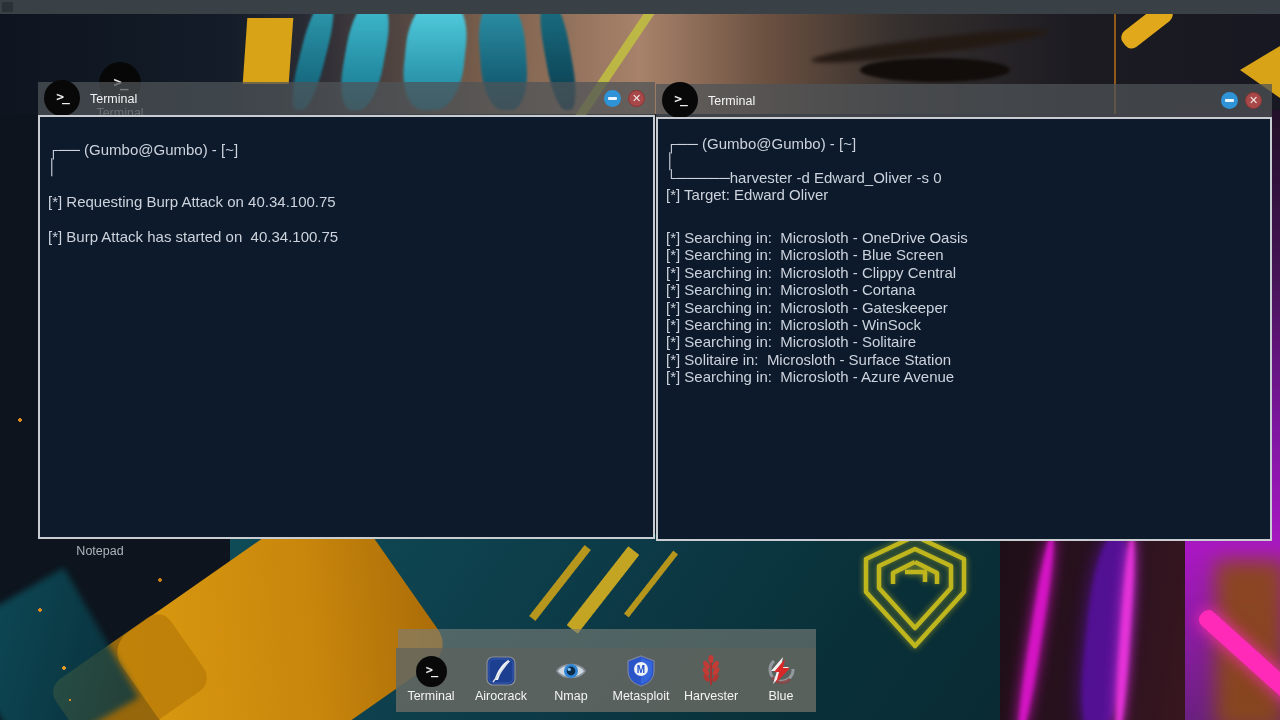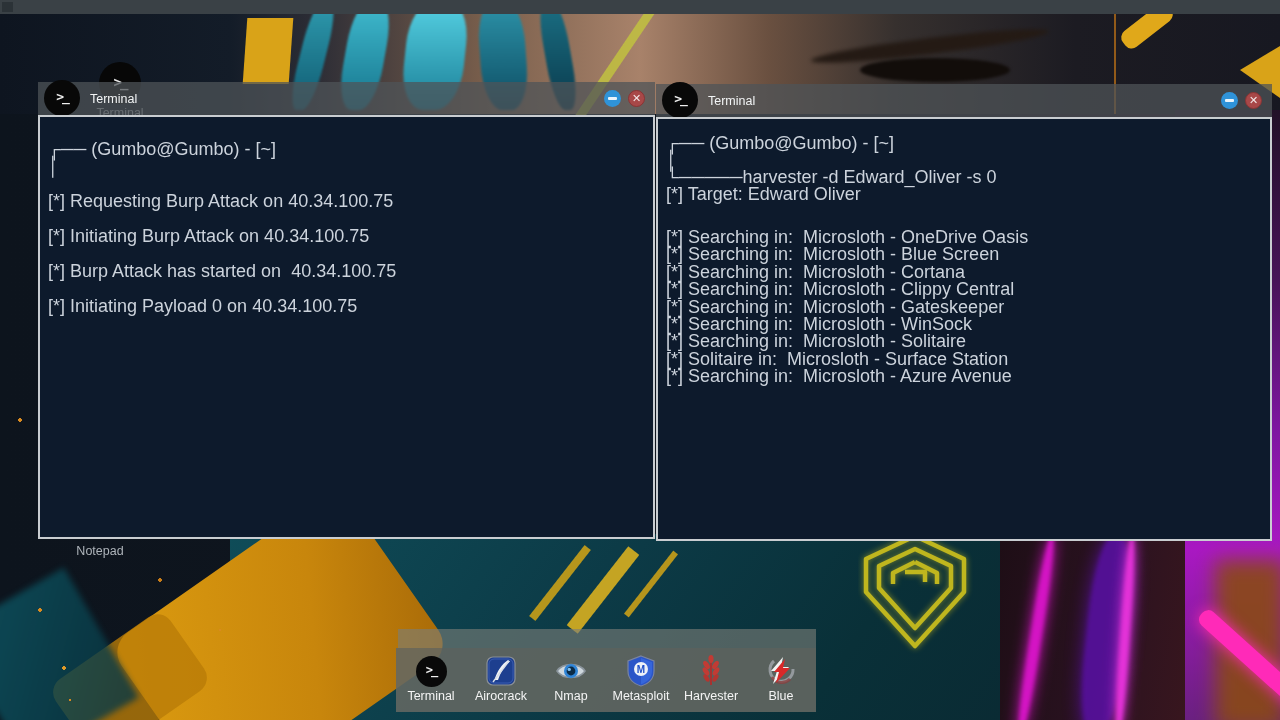--- a/index.html
+++ b/index.html
@@ -98,21 +98,21 @@
       font-weight:bold; font-size:13px; line-height:34px; letter-spacing:-2px; }
   .win-title { margin-left:52px; color:#f2f4f5; font-size:12.5px; }
   .win-btns { position:absolute; right:10px; top:8px; display:flex; gap:7px; }
   .btn-min,.btn-close { width:17px; height:17px; border-radius:50%; position:relative; }
   .btn-min { background:#2f93d8; }
   .btn-min::after { content:""; position:absolute; left:4px; top:7px; width:9px; height:2.5px;
       background:#eaf4fb; border-radius:1px; }
   .btn-close { background:#a84848; border:1px solid #8a3434; color:#f4e8e8;
       font-size:11px; font-weight:bold; text-align:center; line-height:15px; }
   .term-body { position:absolute; left:0; top:33px; right:0; bottom:0; background:#0d1a2c;
-      border:2px solid #c9cdd1; padding:24px 10px 0 8px; color:#ccd3dc; font-size:18px;
+      border:2px solid #c9cdd1; padding:24px 10px 0 8px; color:#ccd3dc; font-size:15px;
       overflow:hidden; }
   #win-right .term-body { padding-top:16px; }
   .tline { white-space:pre; line-height:17px; }
   .out-gap { margin-top:18px; white-space:pre; line-height:17px; }
   .target-line { white-space:pre; line-height:17px; }
   .search-block { margin-top:26px; }
   .sline { white-space:pre; line-height:17.4px; }
 
   
   #dock { left:396px; top:629px; width:420px; height:83px; z-index:5; }
@@ -188,45 +188,43 @@
     <div class="win-title">Terminal</div>
     <div class="win-btns">
       <div class="btn-min"></div>
       <div class="btn-close">✕</div>
     </div>
   </div>
   <div class="term-body">
     <div class="tline">┌── (Gumbo@Gumbo) - [~]</div>
     <div class="tline">│</div>
     <div class="out-gap">[*] Requesting Burp Attack on 40.34.100.75</div>
-    <div class="out-gap">[*] Initiating Burp Attack on 40.34.100.75</div>
     <div class="out-gap">[*] Burp Attack has started on  40.34.100.75</div>
-    <div class="out-gap">[*] Initiating Payload 0 on 40.34.100.75</div>
   </div>
 </div>
 
 <div id="win-right" class="abs window">
   <div class="titlebar">
     <div class="app-circle">&gt;_</div>
     <div class="win-title">Terminal</div>
     <div class="win-btns">
       <div class="btn-min"></div>
       <div class="btn-close">✕</div>
     </div>
   </div>
   <div class="term-body">
     <div class="tline">┌── (Gumbo@Gumbo) - [~]</div>
     <div class="tline">│</div>
     <div class="tline">└─────harvester -d Edward_Oliver -s 0</div>
     <div class="target-line">[*] Target: Edward Oliver</div>
     <div class="search-block">
       <div class="sline">[*] Searching in:  Microsloth - OneDrive Oasis</div>
       <div class="sline">[*] Searching in:  Microsloth - Blue Screen</div>
+      <div class="sline">[*] Searching in:  Microsloth - Clippy Central</div>
       <div class="sline">[*] Searching in:  Microsloth - Cortana</div>
-      <div class="sline">[*] Searching in:  Microsloth - Clippy Central</div>
       <div class="sline">[*] Searching in:  Microsloth - Gateskeeper</div>
       <div class="sline">[*] Searching in:  Microsloth - WinSock</div>
       <div class="sline">[*] Searching in:  Microsloth - Solitaire</div>
       <div class="sline">[*] Solitaire in:  Microsloth - Surface Station</div>
       <div class="sline">[*] Searching in:  Microsloth - Azure Avenue</div>
     </div>
   </div>
 </div>
 
 <div id="dock" class="abs">

